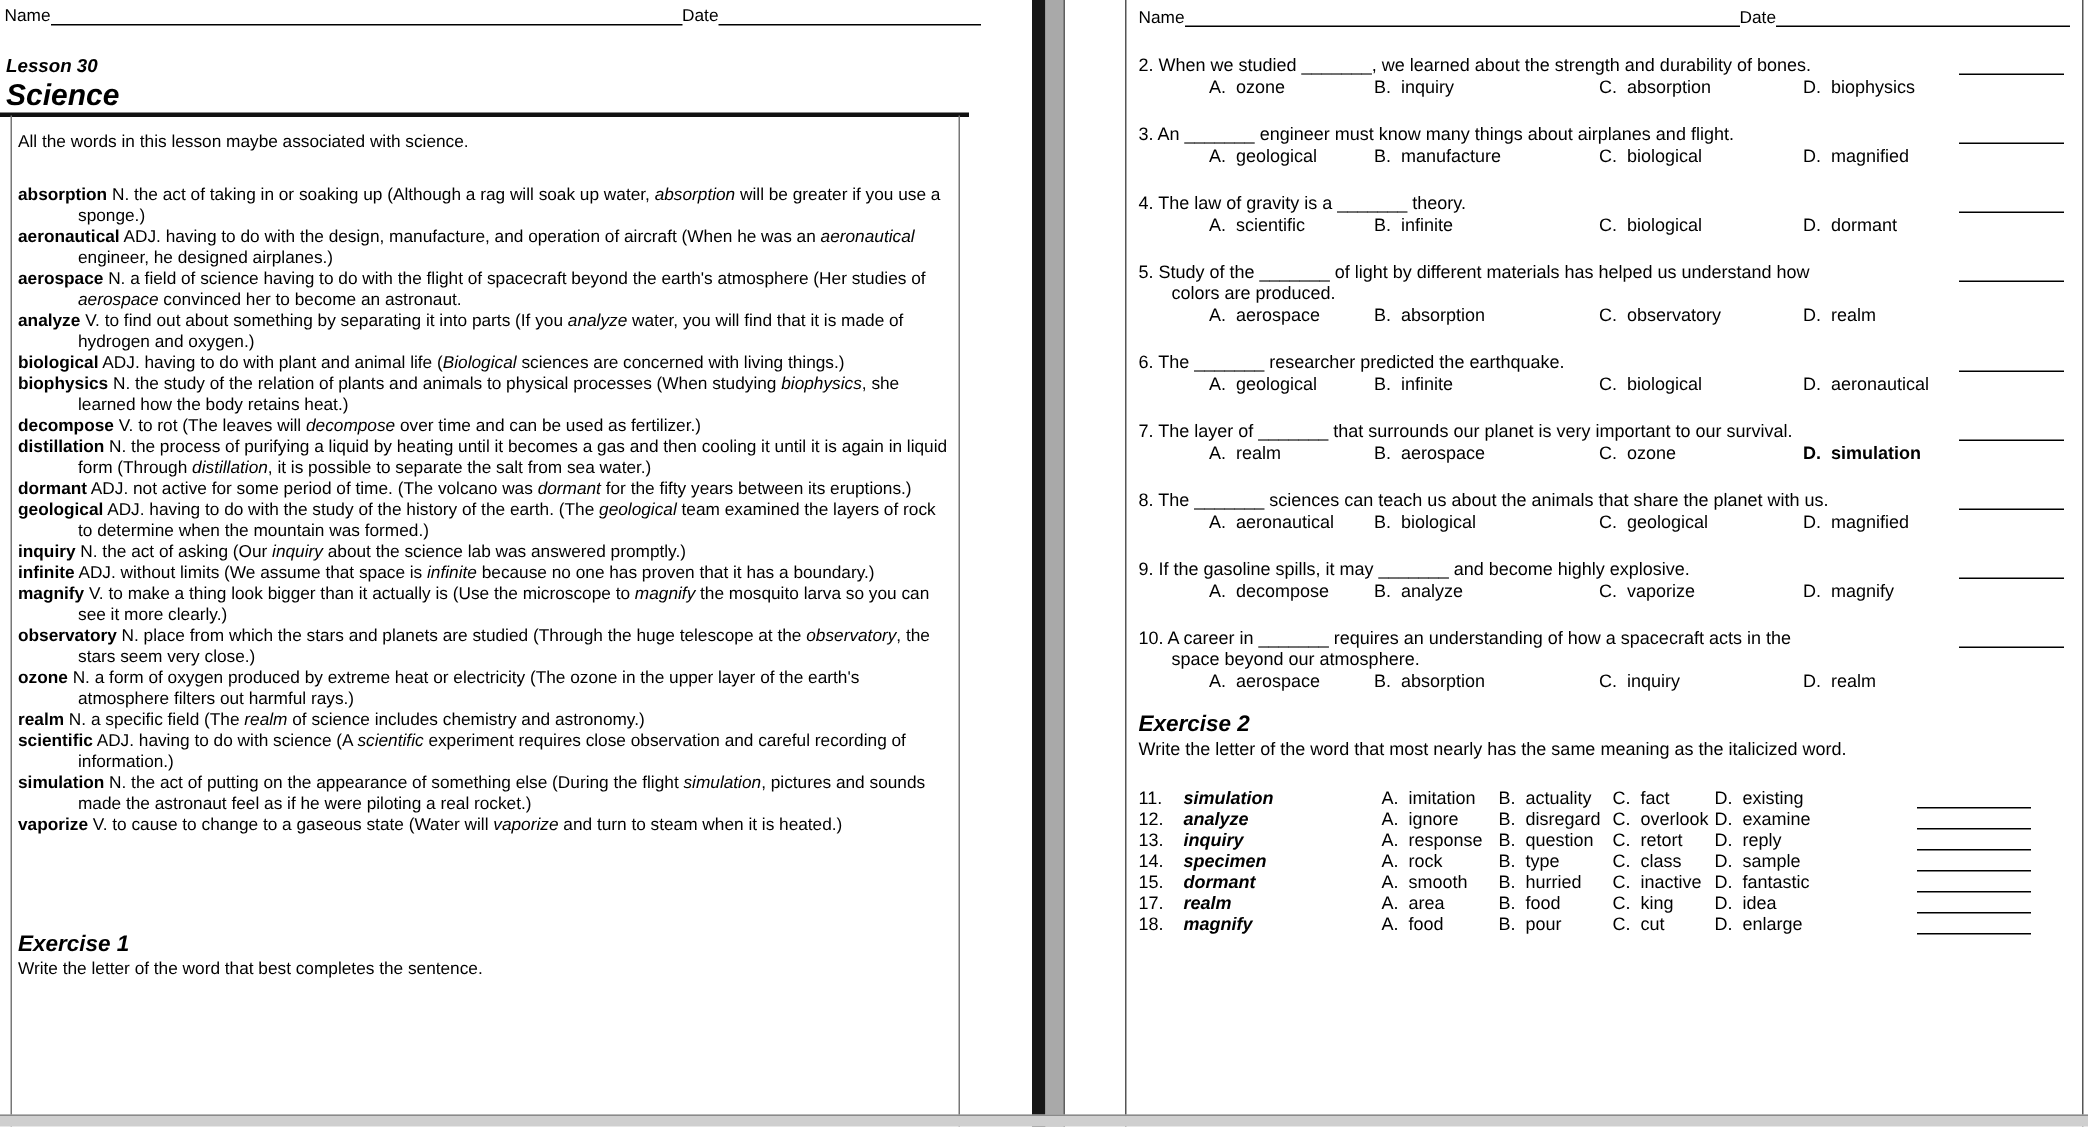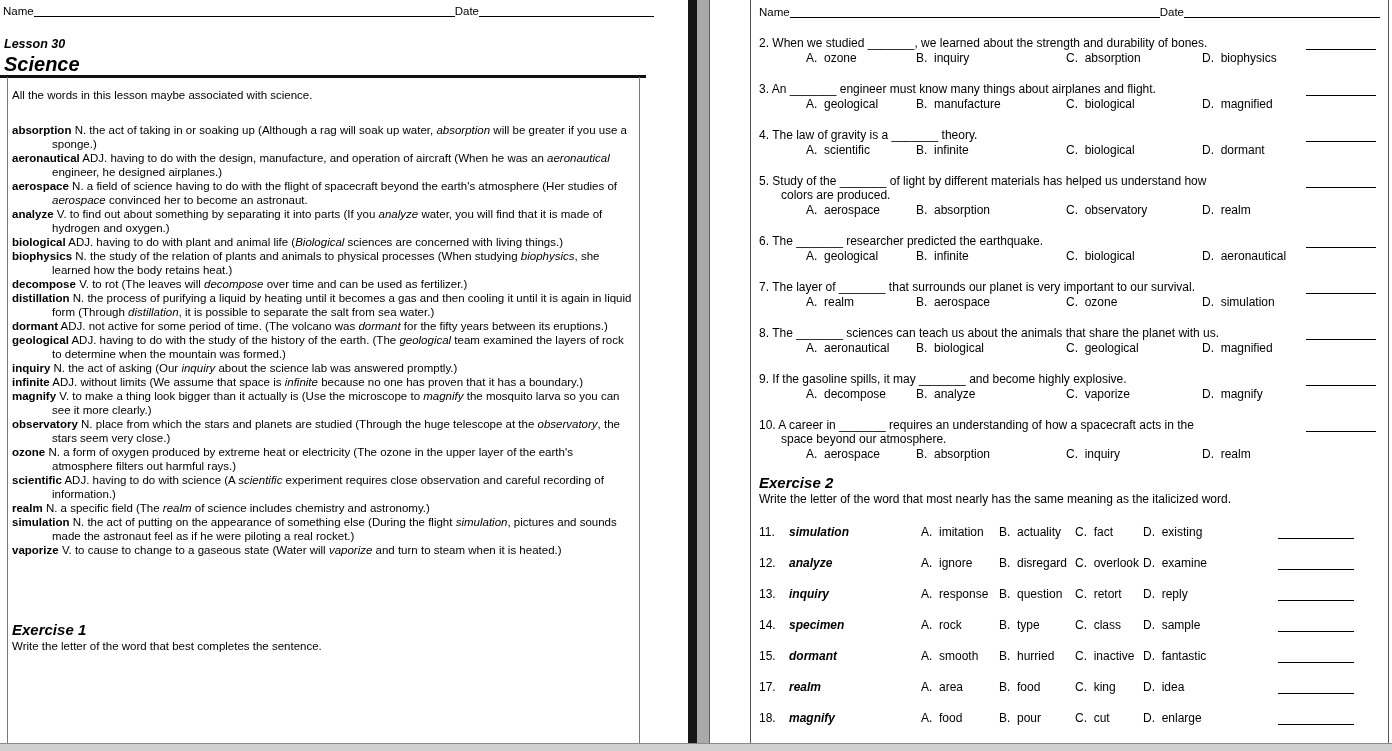--- a/index.html
+++ b/index.html
@@ -36,21 +36,21 @@
               padding:0 8px;box-sizing:border-box;overflow:hidden;}
   .page-right .hdr-row{margin:4px 0 0 0;}
   .q-list{font-size:12px;line-height:14px;}
   .question{position:relative;margin-top:17px;}
   .question.first{margin-top:18px;}
   .q-line{padding-left:22px;text-indent:-22px;white-space:nowrap;}
   .q-line2{padding-left:22px;white-space:nowrap;}
   .q-opts{position:relative;height:14px;margin-top:1px;}
   .opt{position:absolute;top:0;white-space:pre;}
   .q-blank{position:absolute;left:547px;top:1px;width:70px;height:12px;border-bottom:1.5px solid #000;}
-  .m-row{position:relative;height:14px;margin-top:17px;font-size:12px;line-height:14px;}
+  .m-row{position:relative;height:14px;font-size:12px;line-height:14px;}
   .m-row.first{margin-top:19px;text-align:right;}
   .m-num{position:absolute;left:0;top:0;}
   .m-word{position:absolute;left:30px;top:0;font-weight:bold;font-style:italic;}
   .m-opt{position:absolute;top:0;white-space:pre;}
   .m-blank{position:absolute;left:519px;top:1px;width:76px;height:12px;border-bottom:1.5px solid #000;}
   .page-right .ex-heading{margin-top:13px;}
   
   .bottom-strip{position:absolute;left:0;bottom:0;width:1392px;height:7px;background:#cfcfcf;border-top:1px solid #8a8a8a;z-index:5;}
 </style>
 </head>
@@ -77,22 +77,22 @@
         <div class="word-entry"><b>biophysics</b><span>  <span>N.  the study of the relation of plants and animals to physical processes (When studying </span><i>biophysics</i><span>, she learned how the body retains heat.)</span></span></div>
         <div class="word-entry"><b>decompose</b><span>  <span>V. to rot (The leaves will </span><i>decompose</i><span> over time and can be used as fertilizer.)</span></span></div>
         <div class="word-entry"><b>distillation</b><span>  <span>N. the process of purifying a liquid by heating until it becomes a gas and then cooling it until it is again in liquid form  (Through </span><i>distillation</i><span>, it is possible to separate the salt from sea water.)</span></span></div>
         <div class="word-entry"><b>dormant</b><span>  <span>ADJ. not active for some period of time. (The volcano was </span><i>dormant</i><span> for the fifty years between its eruptions.)</span></span></div>
         <div class="word-entry"><b>geological</b><span>  <span>ADJ. having to do with the study of the history of the earth. (The </span><i>geological</i><span> team examined the layers of rock to determine when the mountain was formed.)</span></span></div>
         <div class="word-entry"><b>inquiry</b><span>  <span>N. the act of asking (Our </span><i>inquiry</i><span> about the science lab was answered promptly.)</span></span></div>
         <div class="word-entry"><b>infinite</b><span>  <span>ADJ. without limits (We assume that space is </span><i>infinite</i><span> because no one has proven that it has a boundary.)</span></span></div>
         <div class="word-entry"><b>magnify</b><span>  <span>V. to make a thing look bigger than it actually is (Use the microscope to </span><i>magnify</i><span> the mosquito larva so you can see it more clearly.)</span></span></div>
         <div class="word-entry"><b>observatory</b><span>  <span>N. place from which the stars and planets are studied (Through the huge telescope at the </span><i>observatory</i><span>, the stars seem very close.)</span></span></div>
         <div class="word-entry"><b>ozone</b><span>  <span>N. a form of oxygen produced by extreme heat or electricity (The ozone in the upper layer of the earth's atmosphere filters out harmful rays.)</span></span></div>
+        <div class="word-entry"><b>realm</b><span>  <span>N. a specific field (The </span><i>realm</i><span> of science includes chemistry and astronomy.)</span></span></div>
         <div class="word-entry"><b>scientific</b><span>  <span>ADJ. having to do with science (A </span><i>scientific</i><span> experiment requires close observation and careful recording of information.)</span></span></div>
-        <div class="word-entry"><b>realm</b><span>  <span>N. a specific field (The </span><i>realm</i><span> of science includes chemistry and astronomy.)</span></span></div>
         <div class="word-entry"><b>simulation</b><span>  <span>N. the act of putting on the appearance of something else (During the flight </span><i>simulation</i><span>, pictures and sounds made the astronaut feel as if he were piloting a real rocket.)</span></span></div>
         <div class="word-entry"><b>vaporize</b><span>  <span>V. to cause to change to a gaseous state (Water will </span><i>vaporize</i><span> and turn to steam when it is heated.)</span></span></div>
       </div>
     <div class="ex-heading">Exercise 1</div>
     <div class="ex-instr">Write the letter of the word that best completes the sentence.</div>
   </div>
 </div>
 
 <div class="divider-black"></div>
 <div class="divider-gray"></div>
@@ -155,21 +155,21 @@
           <span class="opt" style="left: 443px;">D.  aeronautical</span>
         </div>
         <span class="q-blank"></span>
       </div>
       <div class="question">
         <div class="q-line"><span>7. </span>The layer of _______ that surrounds our planet is very important to our survival.</div>
         <div class="q-opts">
           <span class="opt" style="left: 47px;">A.  realm</span>
           <span class="opt" style="left: 157px;">B.  aerospace</span>
           <span class="opt" style="left: 307px;">C.  ozone</span>
-          <span class="opt" style="left: 443px;">D.  simulation</span>
+          <span class="opt" style="left: 443px; font-weight: bold;">D.  simulation</span>
         </div>
         <span class="q-blank"></span>
       </div>
       <div class="question">
         <div class="q-line"><span>8. </span>The _______ sciences can teach us about the animals that share the planet with us.</div>
         <div class="q-opts">
           <span class="opt" style="left: 47px;">A.  aeronautical</span>
           <span class="opt" style="left: 157px;">B.  biological</span>
           <span class="opt" style="left: 307px;">C.  geological</span>
           <span class="opt" style="left: 443px;">D.  magnified</span>

